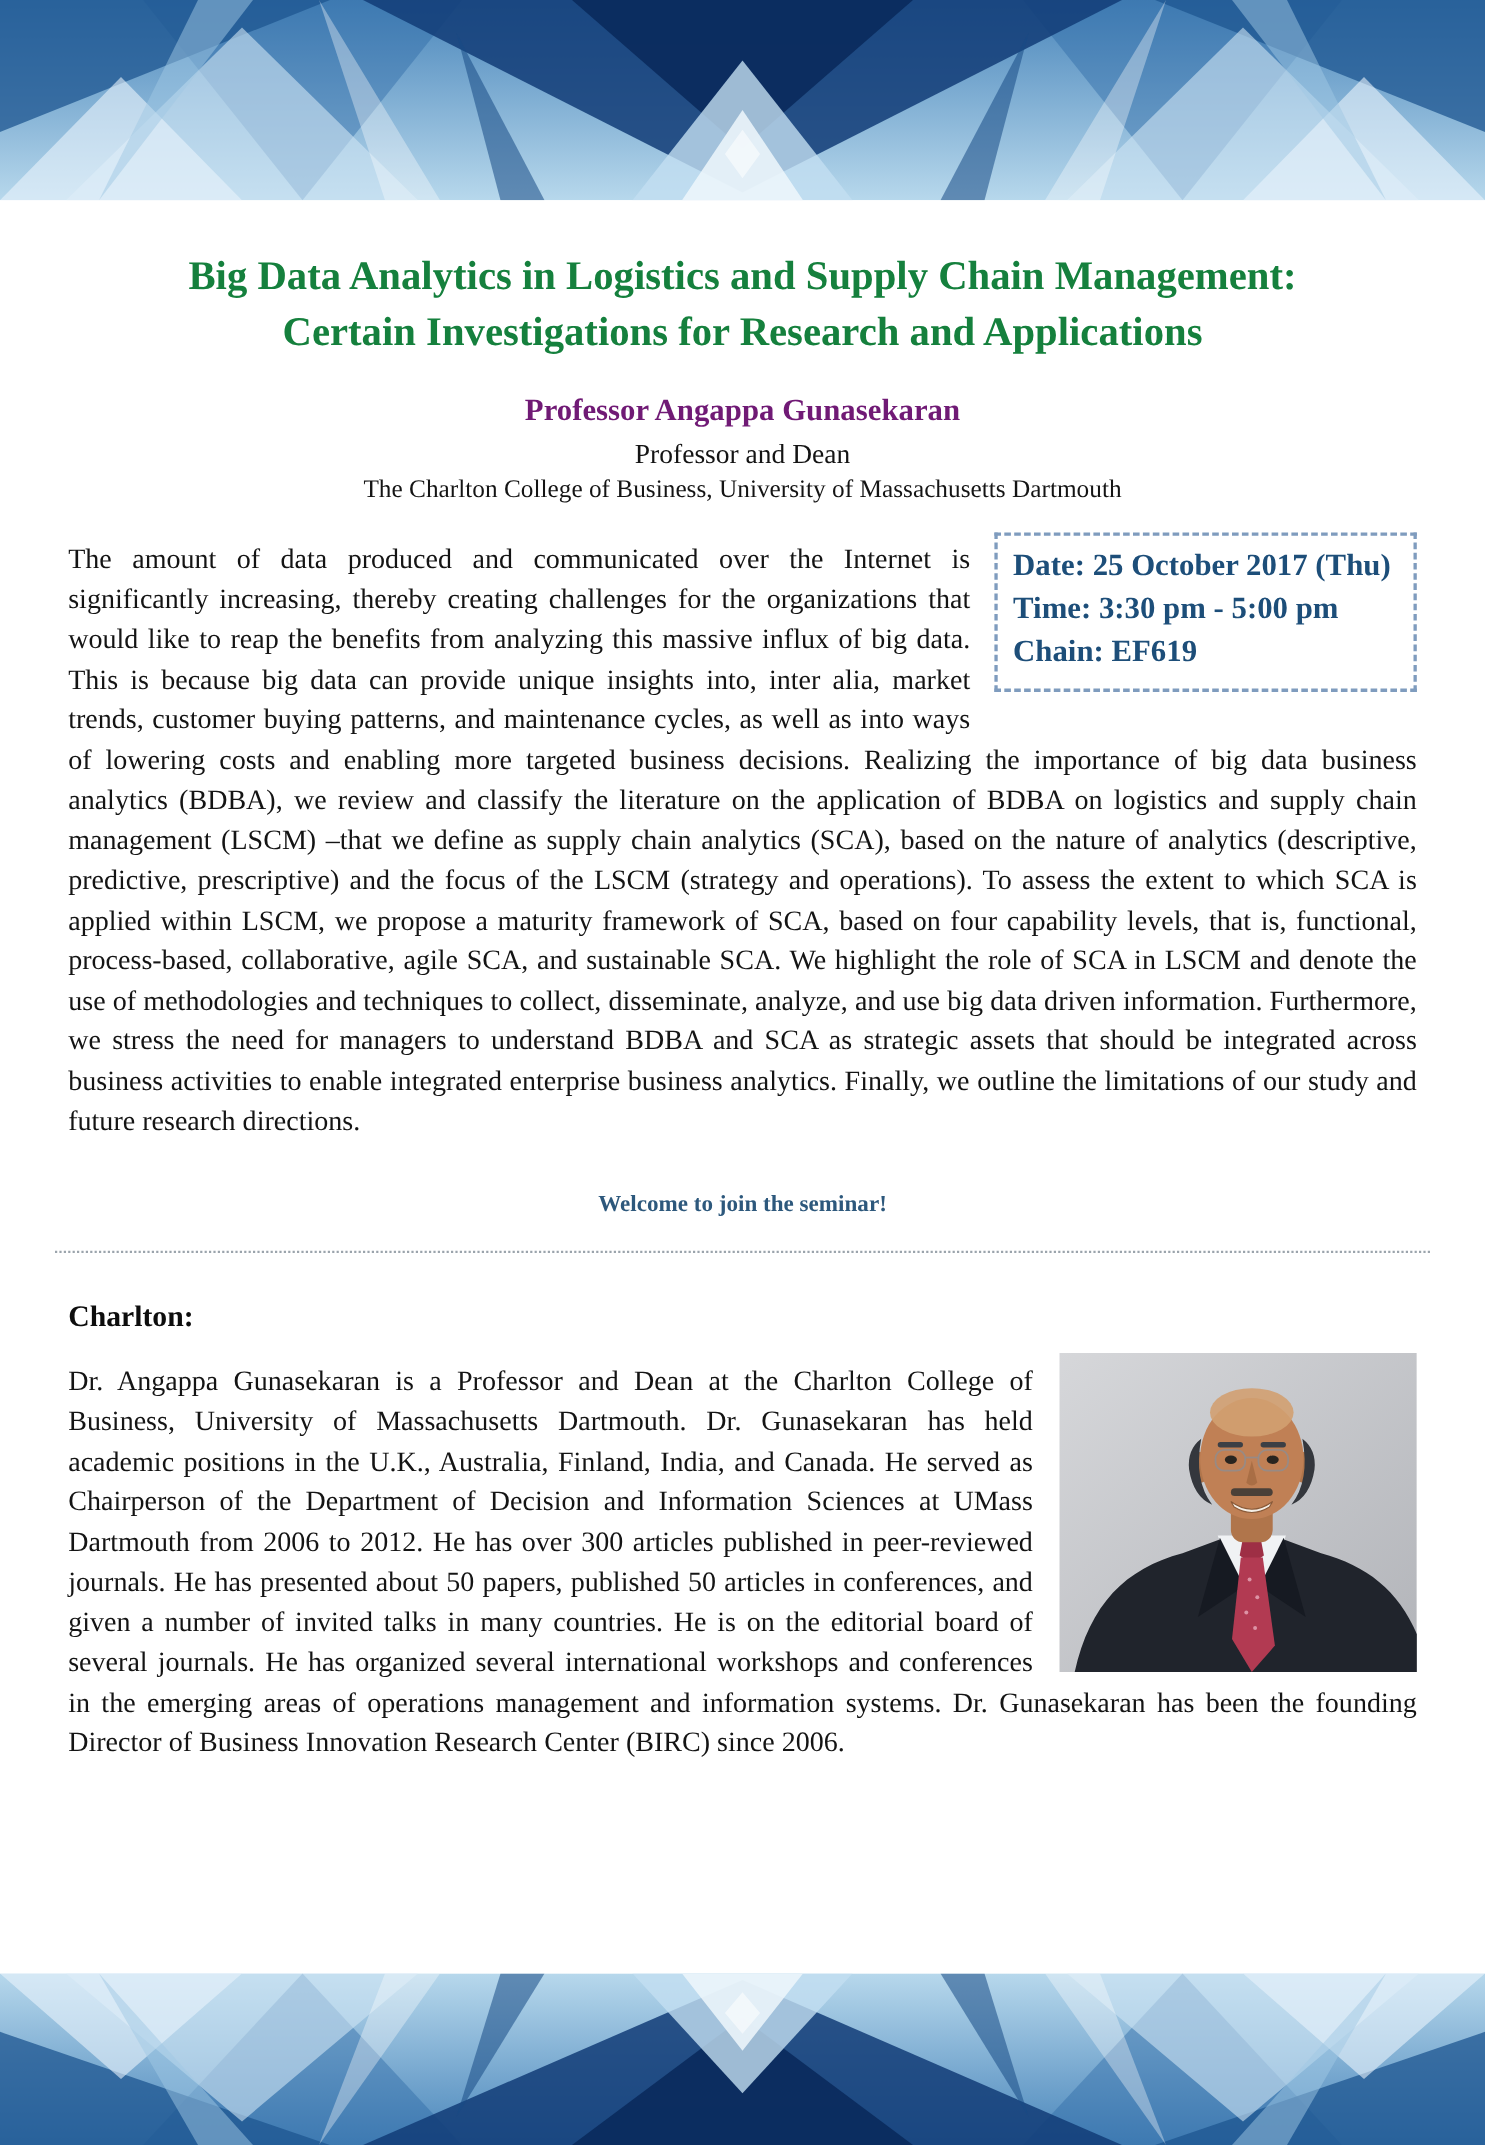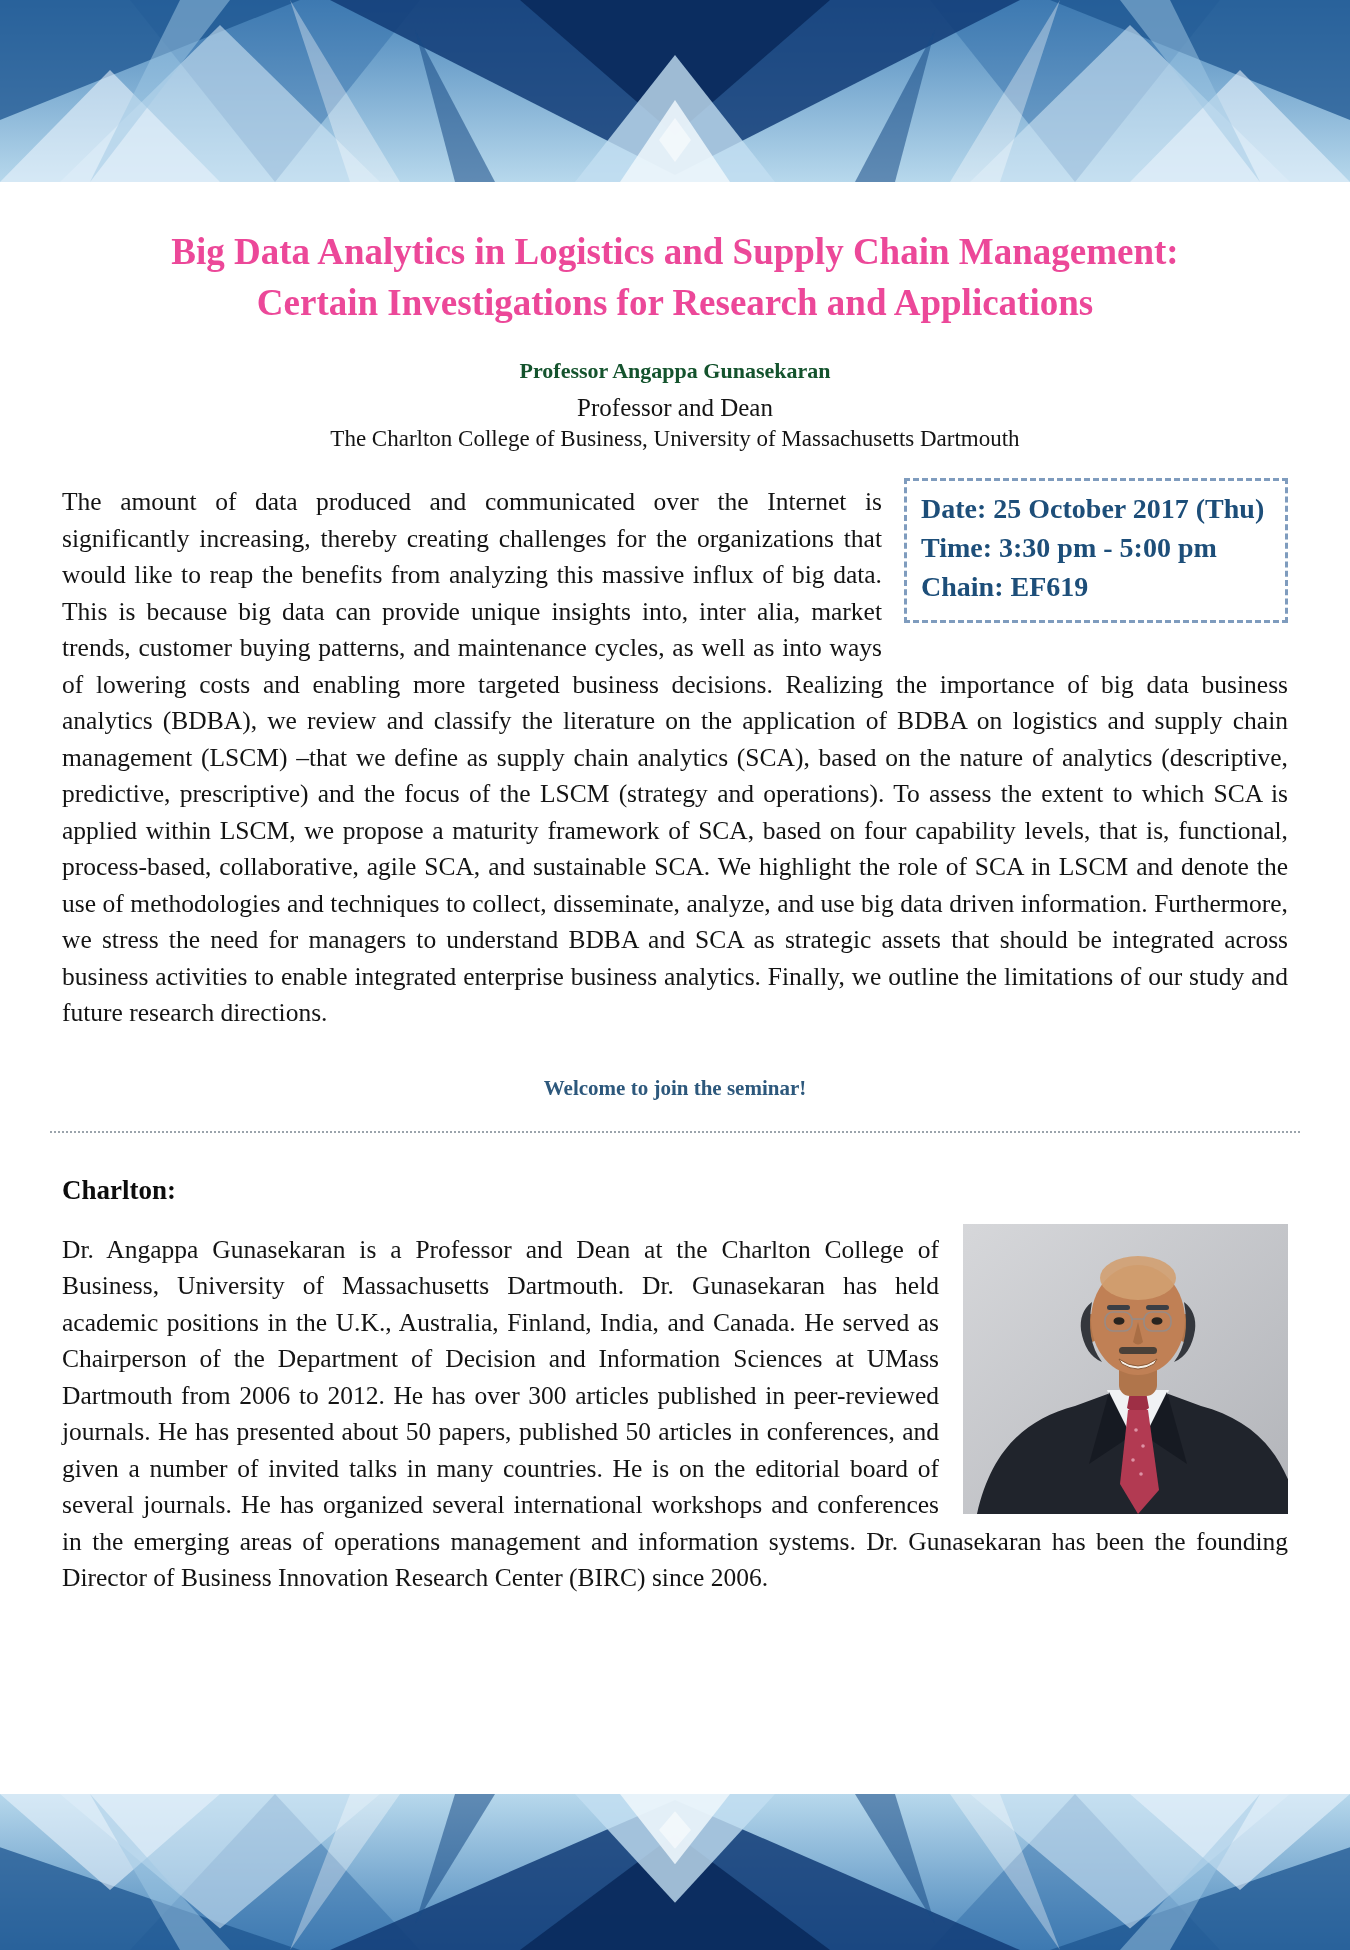--- a/index.html
+++ b/index.html
@@ -13,24 +13,24 @@
   }
   .band{position:absolute;left:0;width:1350px;line-height:0;}
   .band-top{top:0;height:182px;}
   .band-bottom{bottom:0;height:156px;}
   .band svg{width:100%;height:100%;display:block;}
   .content{position:absolute;top:182px;left:0;width:1226px;padding:0 62px;}
   .title{
     margin:44px 0 0 0;
     text-align:center;
     font-size:37px;font-weight:bold;line-height:1.38;
-    color:#ec4899;
+    color:#15803d;
   }
   .title .tline{display:block;}
-  .speaker-name{margin-top:30px;text-align:center;font-size:22px;font-weight:bold;color:#14532d;}
+  .speaker-name{margin-top:30px;text-align:center;font-size:28px;font-weight:bold;color:#701a75;}
   .speaker-role{margin-top:10px;text-align:center;font-size:25px;}
   .speaker-aff{margin-top:4px;text-align:center;font-size:23px;}
   .abstract{
     margin:32px 0 0 0;
     font-size:25.5px;line-height:36.5px;
     text-align:justify;
   }
   .event-box{
     display:block;
     float:right;

